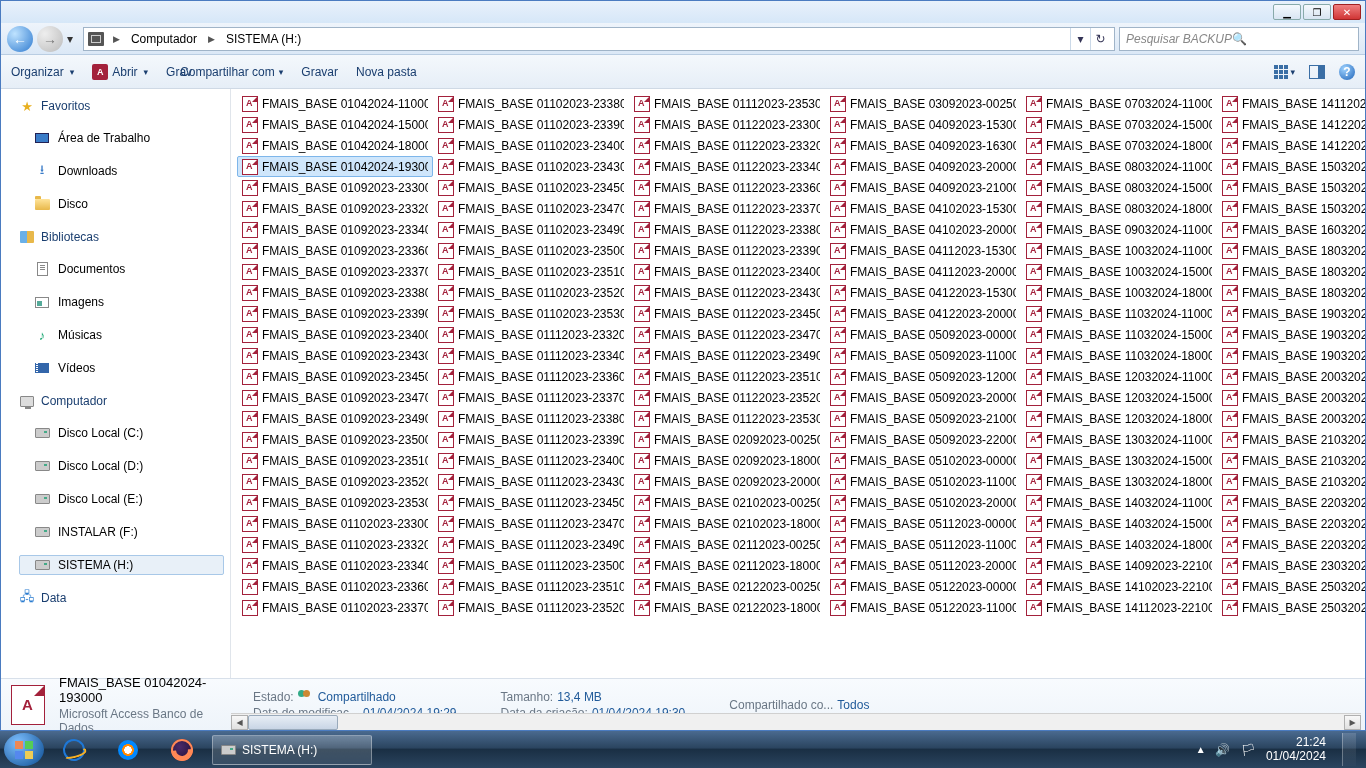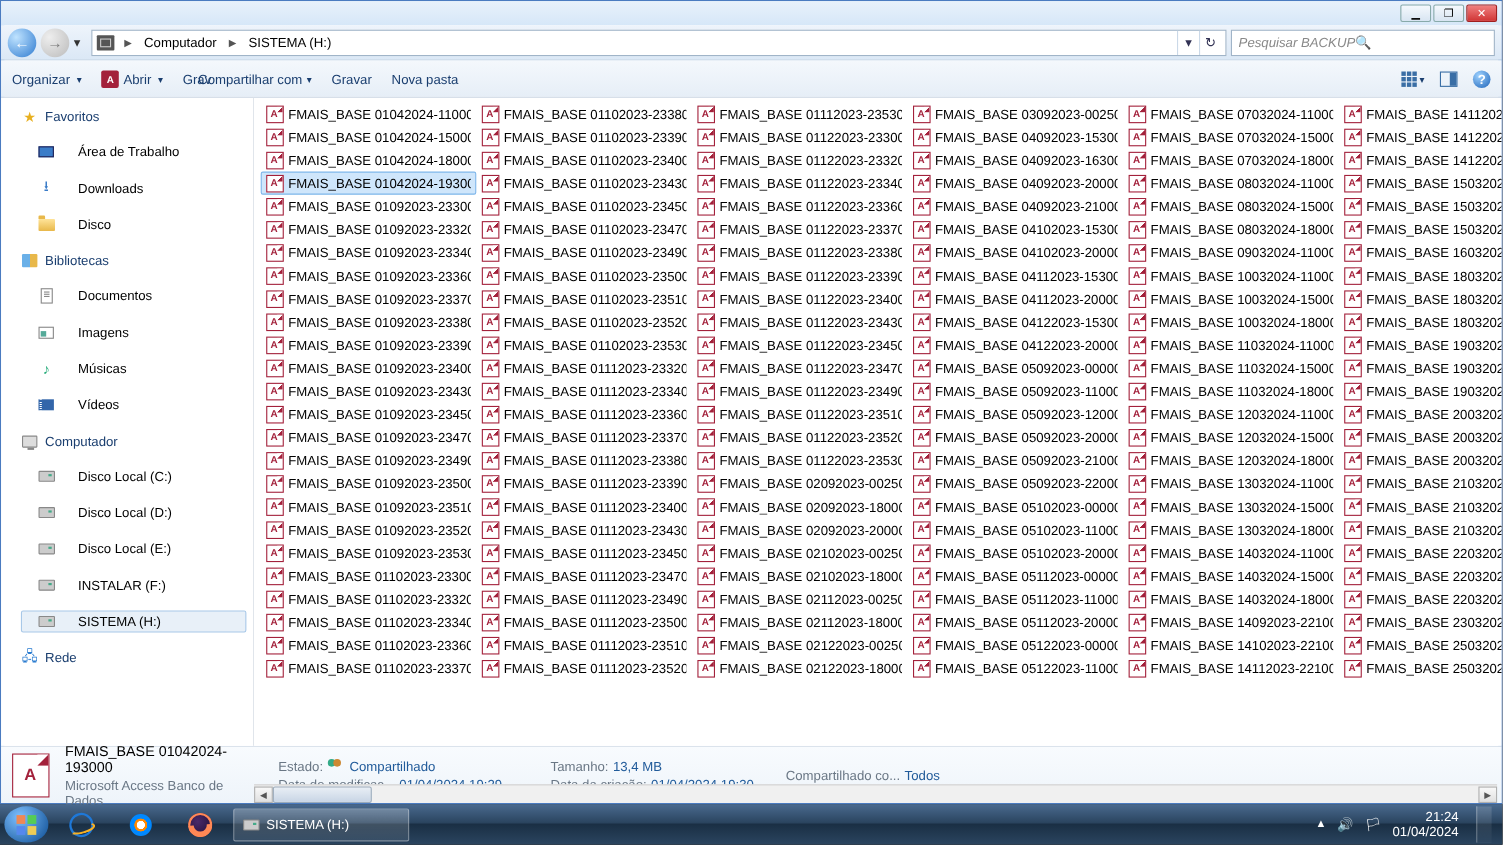--- a/index.html
+++ b/index.html
@@ -37,21 +37,21 @@
 .view-grid i{background:#3a6ea5;}
 .pane-ico { width:16px; height:14px; border:1px solid #3a6ea5; position:relative;}
 .pane-ico::after{content:"";position:absolute;right:0;top:0;width:6px;height:100%;background:#3a6ea5;}
 .help-ico { width:16px; height:16px; border-radius:50%; background:radial-gradient(circle at 35% 30%,#9ed2ff,#1e63b8); color:#fff; display:flex; align-items:center; justify-content:center; font-weight:bold;}
 
 
 .body { display:flex; height: calc(100% - 22px - 32px - 34px - 52px); }
 .sidebar { width:230px; border-right:1px solid #e0e5eb; padding:8px 6px 8px 18px; overflow:hidden; background:#fff;}
 .side-group { margin-bottom:14px;}
 .side-head { display:flex; align-items:center; gap:6px; color:#1a3e6f; margin-bottom:4px; padding:2px 0;}
-.side-item { display:flex; align-items:flex-start; gap:21px; color:#000; padding:2px 0 2px 14px; border:1px solid transparent; border-radius:2px;margin-top:13px;}
+.side-item { display:flex; align-items:flex-start; gap:8px; color:#000; padding:2px 0 2px 14px; border:1px solid transparent; border-radius:2px;margin-top:13px;}
 .side-item.selected { background:#e8f0f8; border-color:#a8c8e8;}
 .ico { width:16px; height:14px; display:flex; align-items:center; justify-content:center; font-size:13px;}
 .star-i{color:#e8b020;}
 .desk-i{width:14px;height:10px;background:#3a7cc8;border:1px solid #225;}
 .dl-i{color:#3a7cc8;}
 .fold-i{width:15px;height:11px;background:linear-gradient(#ffe49a,#e8b84a);border-radius:1px;position:relative;}
 .fold-i::before{content:"";position:absolute;top:-3px;left:0;width:6px;height:3px;background:#e8b84a;border-radius:1px 1px 0 0;}
 .lib-i{width:14px;height:12px;background:linear-gradient(90deg,#6ab0e8 50%,#e8b84a 50%);border-radius:1px;}
 .doc-i{width:11px;height:14px;background:#fff;border:1px solid #888;position:relative;}
 .doc-i::after{content:"";position:absolute;top:2px;left:2px;right:2px;height:1px;background:#888;box-shadow:0 2px #888,0 4px #888;}
@@ -271,21 +271,21 @@
         <div class="side-item selected">
             <span class="ico">
               <span class="drv-i"></span>
             </span>
             <span>SISTEMA (H:)</span>
           </div>
       </div>
       <div class="side-group">
         <div class="side-head">
             <span class="ico net-i">🖧</span>
-            <span>Rede</span>
+            <span>Data</span>
           </div>
       </div>
     </div>
 
     <div class="filepane">
       <div class="file-inner" id="file-list">
           <div class="file">
             <span class="fa-ico"></span>
             <span>FMAIS_BASE 01042024-110000</span>
           </div>
@@ -917,21 +917,21 @@
     <div class="det-col" style="margin-left:30px">
       <div class="det-row">
           <span class="det-label">Tamanho:</span> 
           <span class="det-val">13,4 MB</span>
         </div>
       <div class="det-row">
           <span class="det-label">Data da criação:</span> 
           <span class="det-val">01/04/2024 19:30</span>
         </div>
     </div>
-    <div class="det-col" style="margin-left:15px">
+    <div class="det-col" style="margin-left:30px">
       <div class="det-row">
           <span class="det-label">Compartilhado co...</span> 
           <span class="det-val">Todos</span>
         </div>
     </div>
   </div>
 
 </div>
 
 <div class="taskbar">

